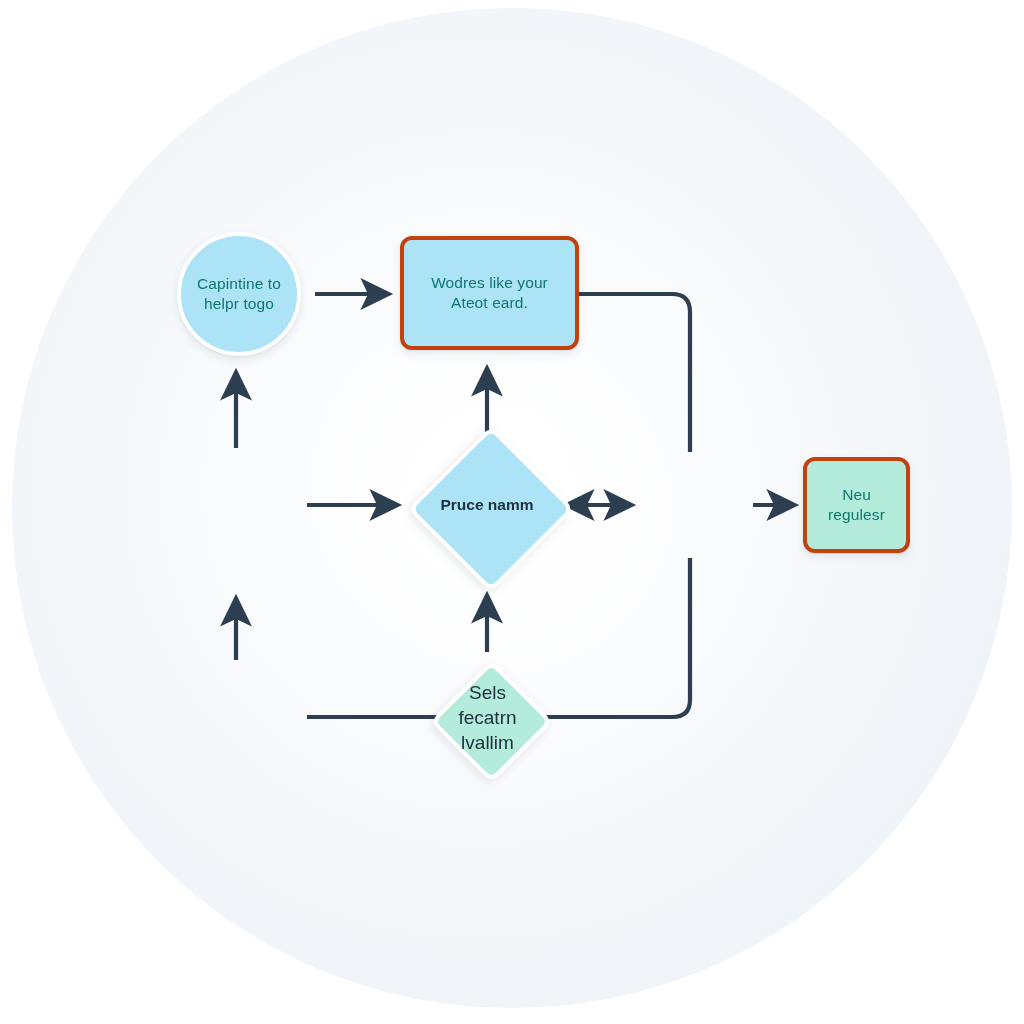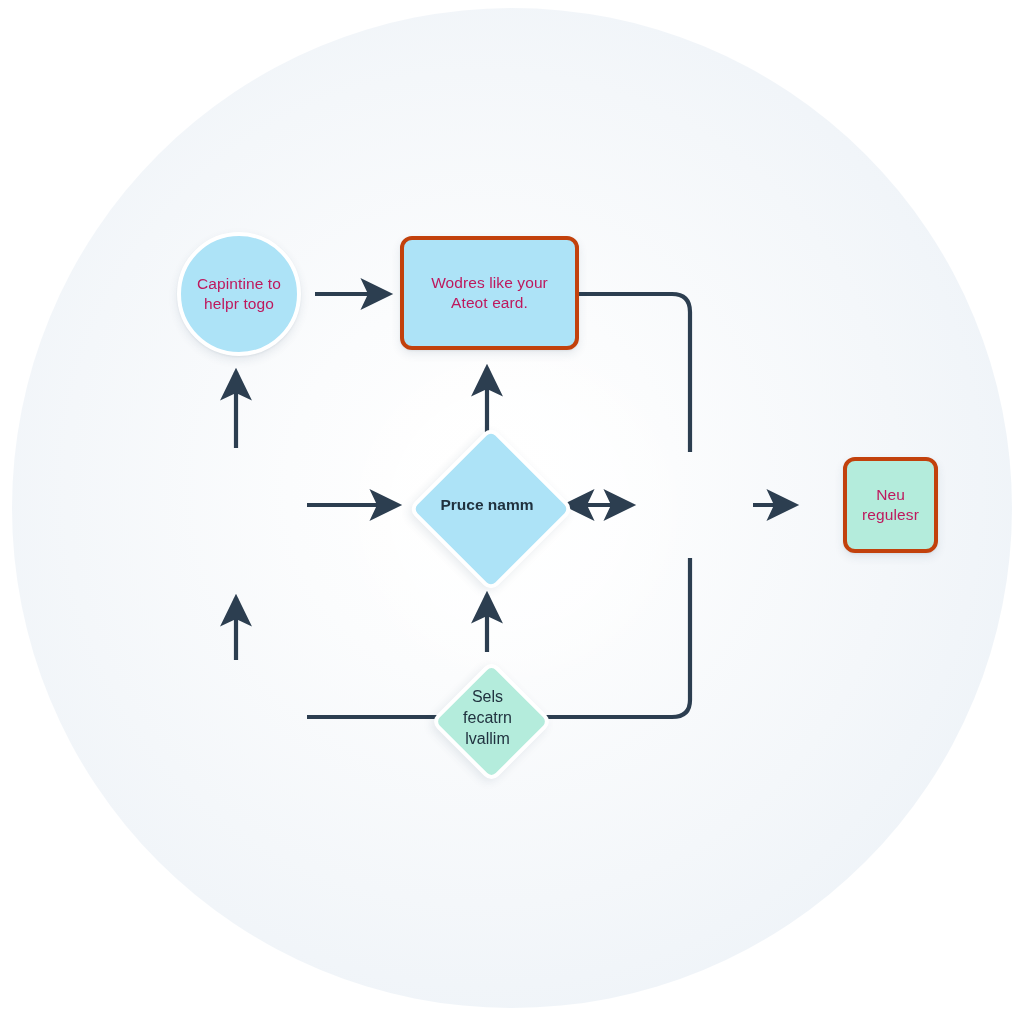--- a/index.html
+++ b/index.html
@@ -43,21 +43,21 @@
     height: 1024px;
   }
 
   .node {
     position: absolute;
     box-sizing: border-box;
     display: flex;
     align-items: center;
     justify-content: center;
     text-align: center;
-    color: #be185d;
+    color: #0f766e;
     font-size: 15.5px;
     line-height: 1.32;
     letter-spacing: 0.1px;
   }
   .node .label {
     display: block;
     white-space: pre-line;
     padding: 0 8px;
   }
 
@@ -156,26 +156,26 @@
 Ateot eard.</span>
   </div>
 
 
   <div class="diamond-wrap" style="left:432px; top:450px; width:110px; height:110px;font-weight:bold;">
     <div class="diamond-shape blue"></div>
     <span class="diamond-label">Pruce namm</span>
   </div>
 
 
-  <div class="node rect green" style="left:803px; top:457px; width:95px; height:96px;margin-left:40px;">
+  <div class="node rect green" style="left:803px; top:457px; width:107px; height:96px;">
     <span class="label">Neu
 regulesr</span>
   </div>
 
 
   <div class="diamond-wrap" style="left:448px; top:678px; width:79px; height:79px;">
     <div class="diamond-shape green"></div>
-    <span class="diamond-label" style="font-size:16px;">Sels
+    <span class="diamond-label" style="font-size:19px;">Sels
 fecatrn
 lvallim</span>
   </div>
 
 </div>
 
 </body></html>

